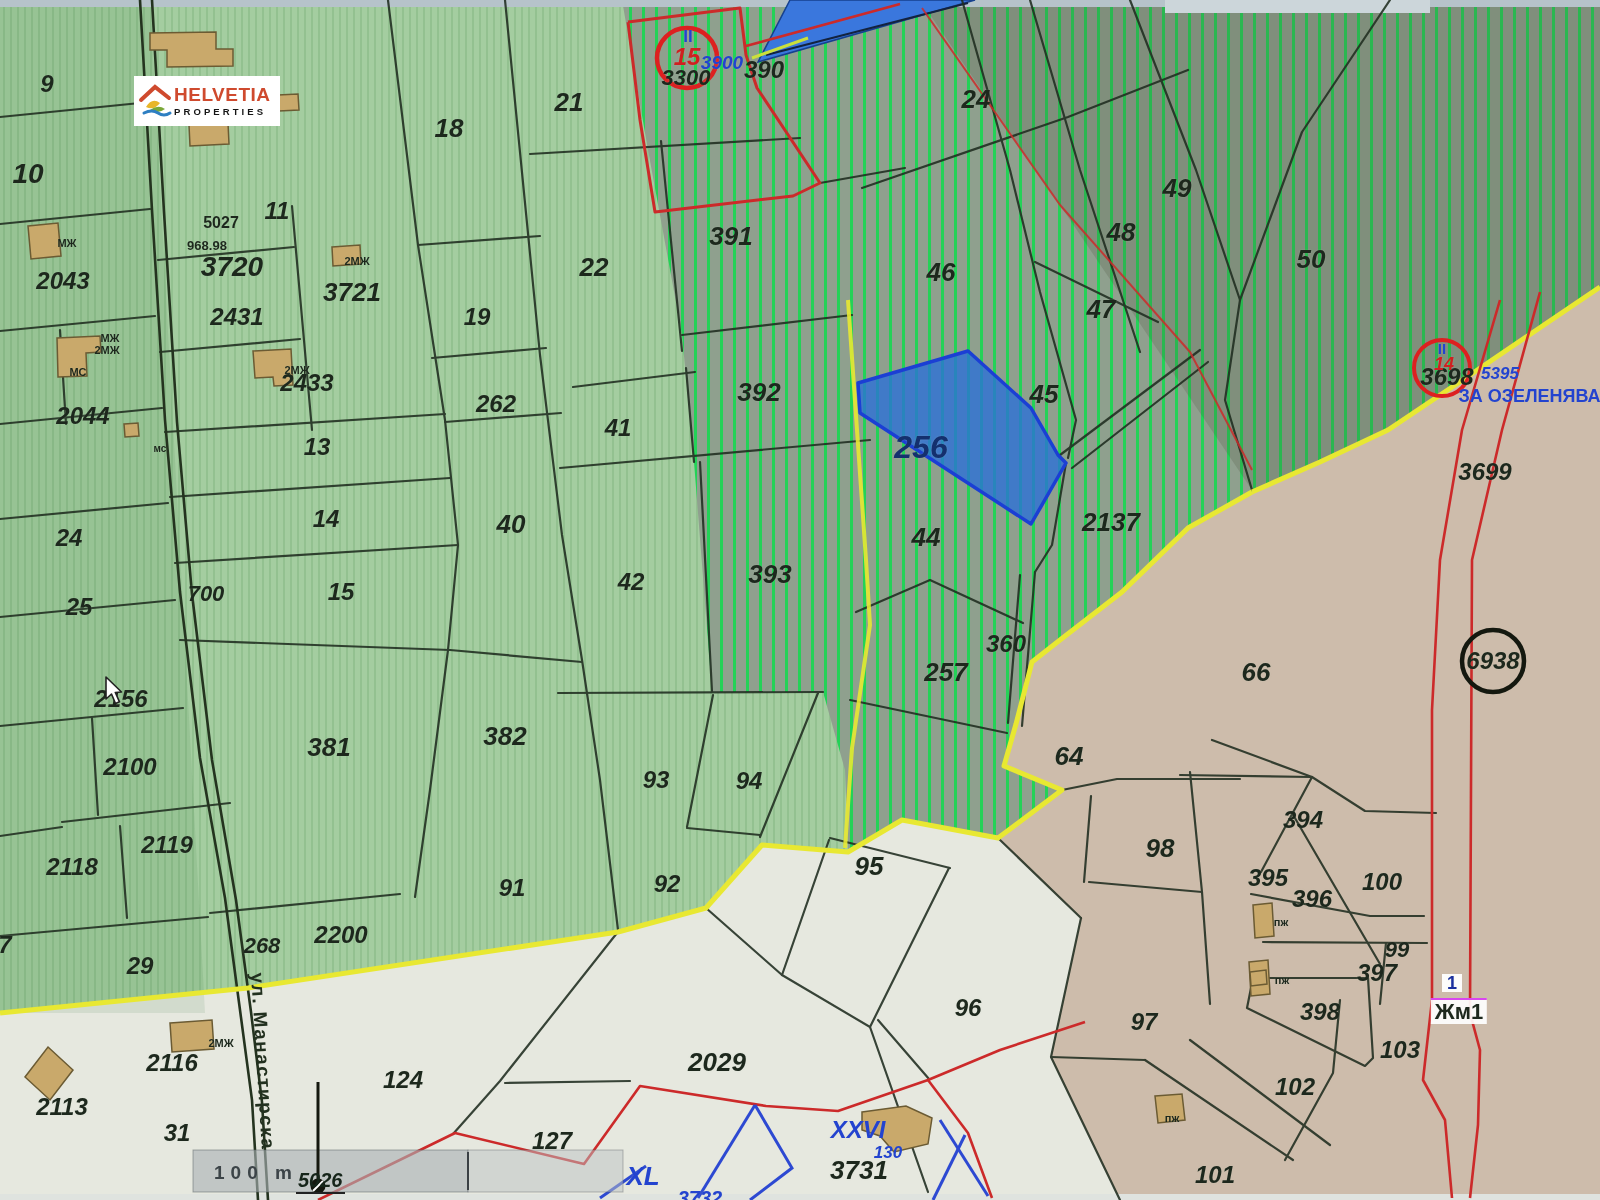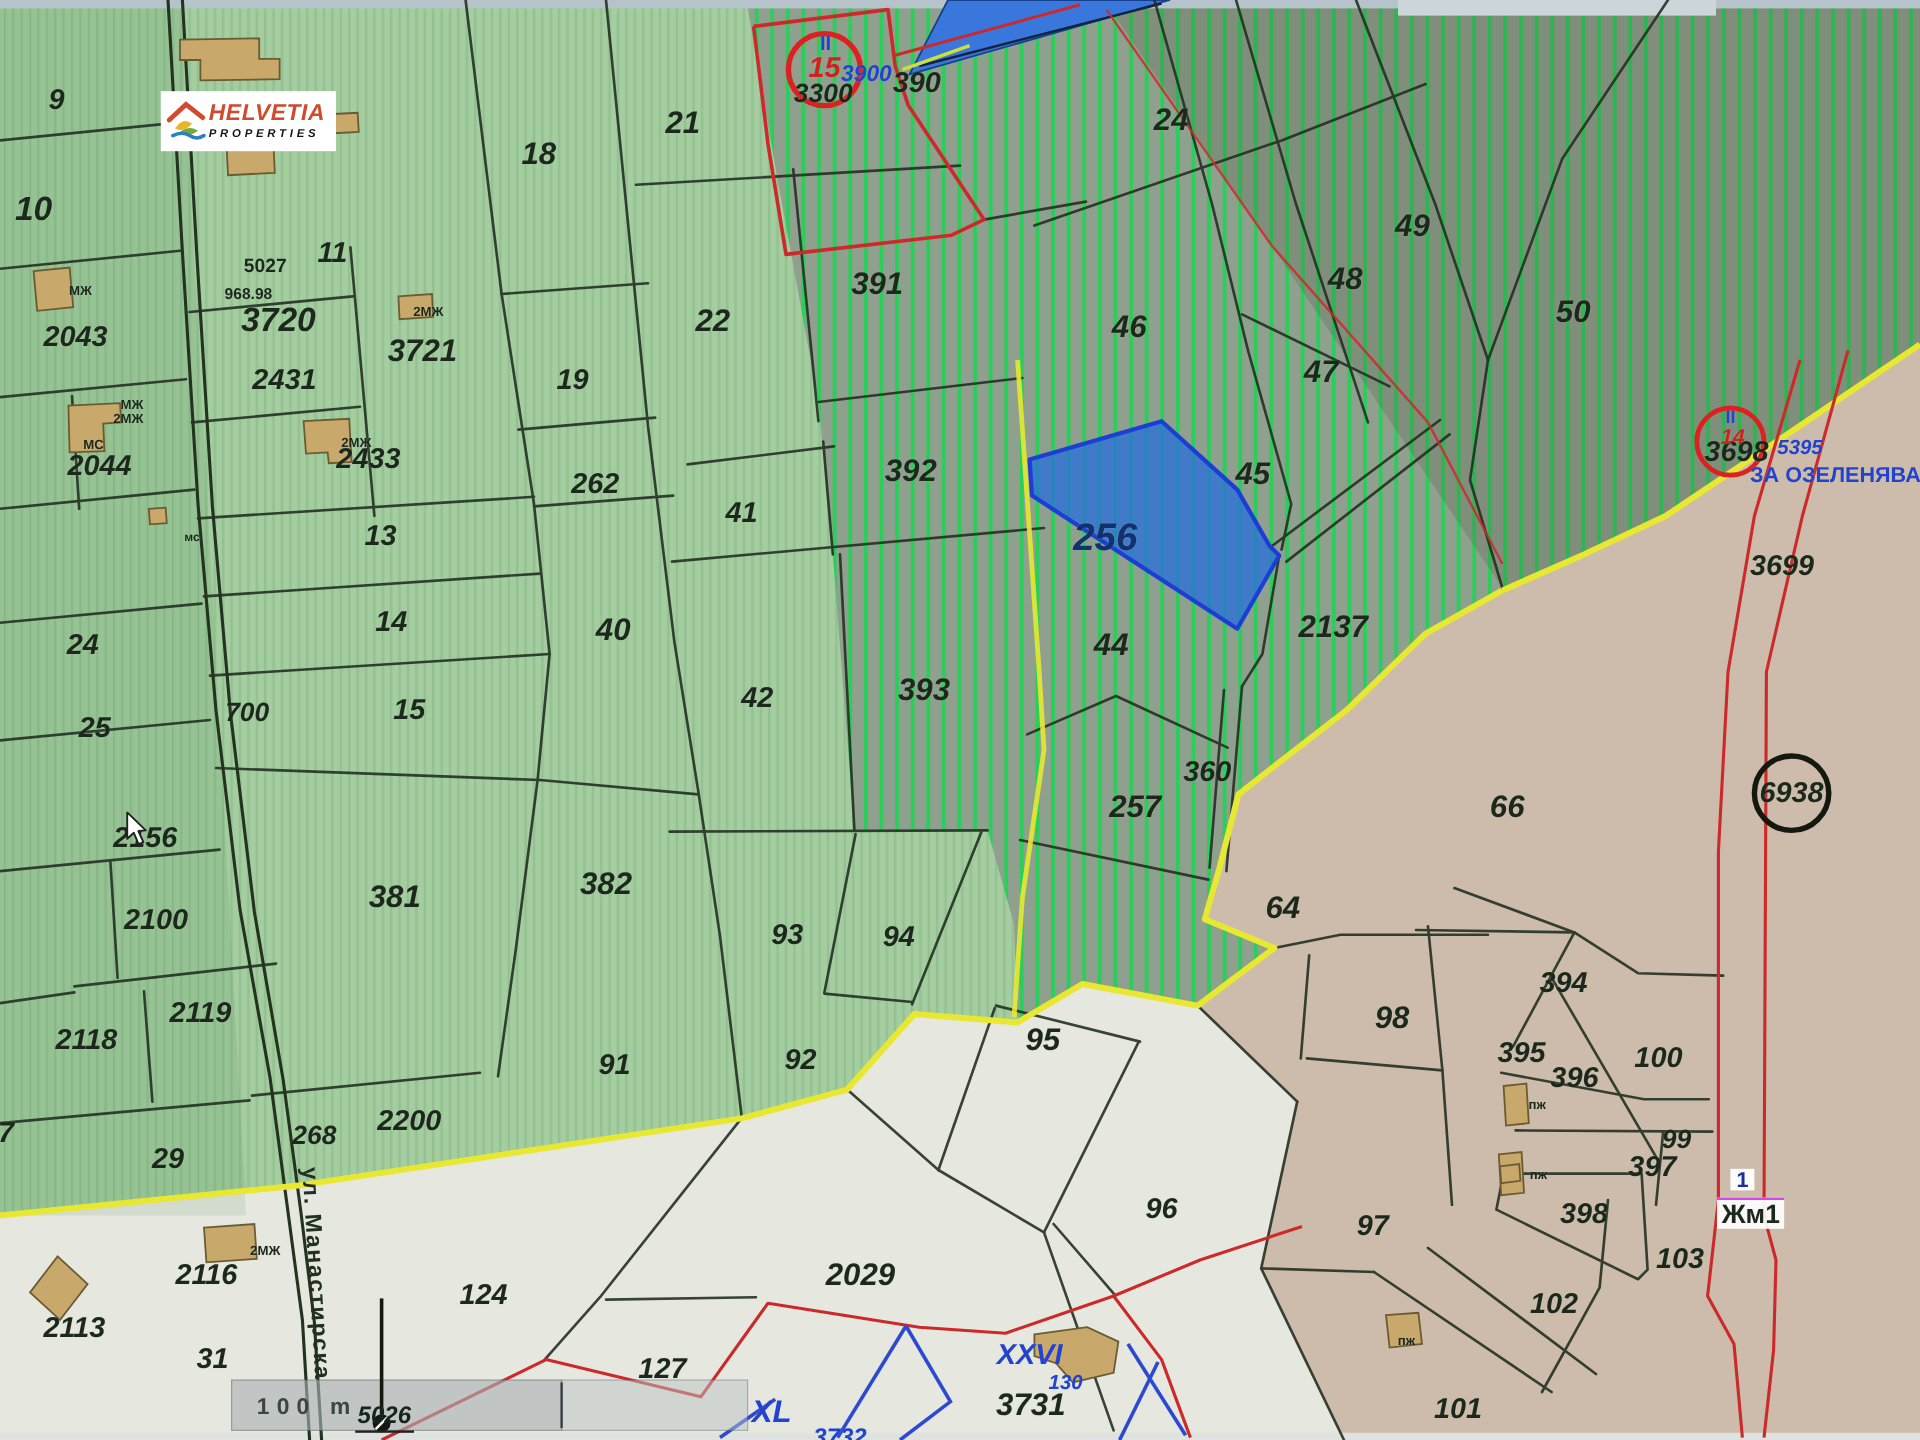--- a/index.html
+++ b/index.html
@@ -10,21 +10,21 @@
     color:#1d281d;white-space:nowrap;line-height:1;text-shadow:0 0 2px rgba(200,220,200,0.25);}
   .map-label.up{font-style:normal;}
   .map-label.blue{color:#2343cf;}
   .map-label.red{color:#d02020;}
   .map-label.navy{color:#14306e;}
   .map-label.chip{background:rgba(255,255,255,0.92);font-style:normal;padding:1px 4px;border-top:2px solid #d946ef;}
   .map-label.chipblue{background:rgba(255,255,255,0.95);color:#1b2f9e;font-style:normal;padding:0 5px;}
   .map-label.tiny{font-weight:600;}
   #logo{position:absolute;left:134px;top:76px;width:146px;height:50px;background:#fff;z-index:4;
     display:flex;align-items:center;padding:2px 4px;box-sizing:border-box;}
-  #logo .txt{display:flex;flex-direction:column;margin-left:0;font-style:italic;}
+  #logo .txt{display:flex;flex-direction:column;margin-left:0;}
   #logo .l1{color:#cf4a2e;font-weight:800;font-size:19px;letter-spacing:0.5px;line-height:1;}
   #logo .l2{color:#151515;font-weight:700;font-size:9.5px;letter-spacing:3.1px;line-height:1;margin-top:3px;}
   #watermark{position:absolute;left:126px;top:1052px;z-index:5;font-size:40px;font-weight:700;
     color:rgba(223,92,104,0.78);letter-spacing:1px;white-space:nowrap;}
   #street-name{position:absolute;left:268px;top:972px;z-index:3;font-size:19px;color:#22301f;
     letter-spacing:1.5px;white-space:nowrap;transform:rotate(86.5deg);transform-origin:0 0;font-weight:600;}
   #scale-label{position:absolute;left:214px;top:1162px;z-index:3;font-size:19px;color:#3c4448;letter-spacing:6px;font-weight:600;}
   #scale-ref{position:absolute;left:296px;top:1169px;z-index:3;font-size:20px;color:#16251a;font-weight:700;
     font-style:italic;border-bottom:2px solid #222;padding:0 2px;}
   #cursor{position:absolute;left:104px;top:676px;z-index:7;}
@@ -237,21 +237,21 @@
       <span class="map-label" style="left: 63px; top: 281px; font-size: 24px;">2043</span>
       <span class="map-label" style="left: 237px; top: 317px; font-size: 24px;">2431</span>
       <span class="map-label tiny up" style="left: 67px; top: 243px; font-size: 11px;">МЖ</span>
       <span class="map-label tiny up" style="left: 357px; top: 261px; font-size: 11px;">2МЖ</span>
       <span class="map-label tiny up" style="left: 110px; top: 338px; font-size: 11px;">МЖ</span>
       <span class="map-label tiny up" style="left: 107px; top: 350px; font-size: 11px;">2МЖ</span>
       <span class="map-label tiny up" style="left: 78px; top: 372px; font-size: 11px;">МС</span>
       <span class="map-label tiny up" style="left: 160px; top: 449px; font-size: 10px;">мс</span>
       <span class="map-label tiny up" style="left: 297px; top: 370px; font-size: 11px;">2МЖ</span>
       <span class="map-label" style="left: 307px; top: 383px; font-size: 24px;">2433</span>
-      <span class="map-label" style="left: 83px; top: 389px; font-size: 24px;">2044</span>
+      <span class="map-label" style="left: 83px; top: 416px; font-size: 24px;">2044</span>
       <span class="map-label" style="left: 496px; top: 404px; font-size: 24px;">262</span>
       <span class="map-label" style="left: 618px; top: 428px; font-size: 24px;">41</span>
       <span class="map-label" style="left: 759px; top: 392px; font-size: 26px;">392</span>
       <span class="map-label" style="left: 1044px; top: 394px; font-size: 26px;">45</span>
       <span class="map-label navy" style="left: 921px; top: 447px; font-size: 32px;">256</span>
       <span class="map-label" style="left: 1111px; top: 522px; font-size: 26px;">2137</span>
       <span class="map-label" style="left: 317px; top: 447px; font-size: 24px;">13</span>
       <span class="map-label" style="left: 511px; top: 524px; font-size: 26px;">40</span>
       <span class="map-label" style="left: 631px; top: 582px; font-size: 24px;">42</span>
       <span class="map-label" style="left: 770px; top: 574px; font-size: 26px;">393</span>

